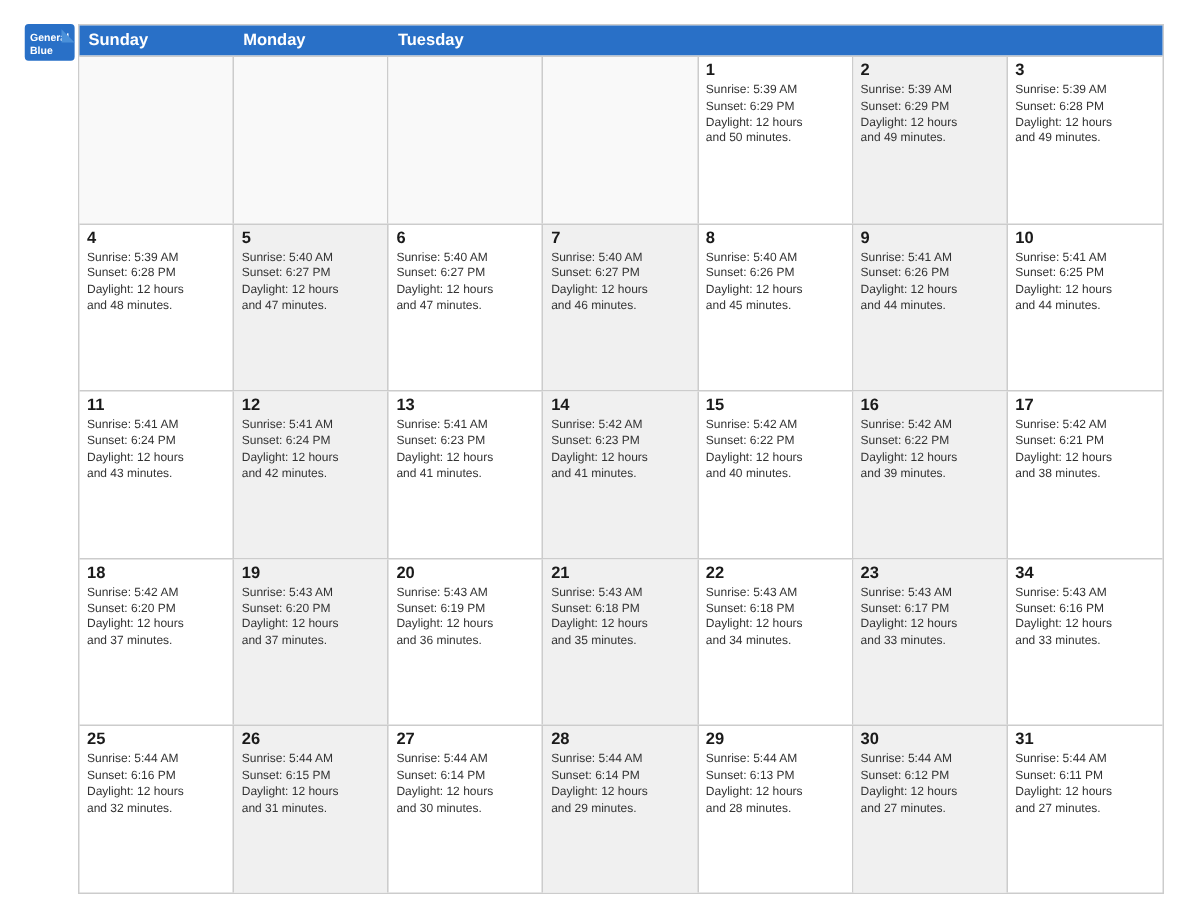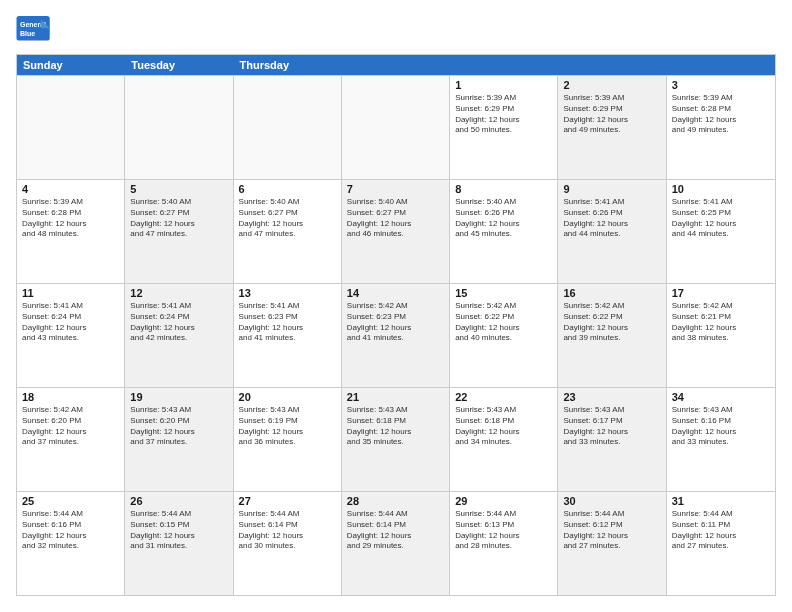--- a/index.html
+++ b/index.html
@@ -8,21 +8,21 @@
       background: #fff;
       width: 792px;
       height: 612px;
       overflow: hidden;
     }
     .page {
       width: 792px;
       height: 612px;
       padding: 16px;
       display: flex;
-      flex-direction: column;
+      flex-direction: row;
     }
     .header {
       display: flex;
       justify-content: space-between;
       align-items: flex-start;
       margin-bottom: 10px;
     }
     .logo {
       display: flex;
       align-items: center;
@@ -117,22 +117,22 @@
     </div>
     <div class="title-block">
       <div class="main-title"></div>
       <div class="subtitle"></div>
     </div>
   </div>
 
   <div class="calendar">
     <div class="cal-header">
     <div class="cal-header-cell">Sunday</div>
+        <div class="cal-header-cell">Monday</div>
         <div class="cal-header-cell">Tuesday</div>
-        <div class="cal-header-cell">Thursday</div>
       </div>
     <div class="cal-body">
     <div class="cal-row">
           <div class="cal-cell empty"></div>
           <div class="cal-cell empty"></div>
           <div class="cal-cell empty"></div>
           <div class="cal-cell empty"></div>
           <div class="cal-cell">
             <div class="day-num">1</div>
             <div class="cell-info" style="white-space: pre-line;">Sunrise: 5:39 AM

